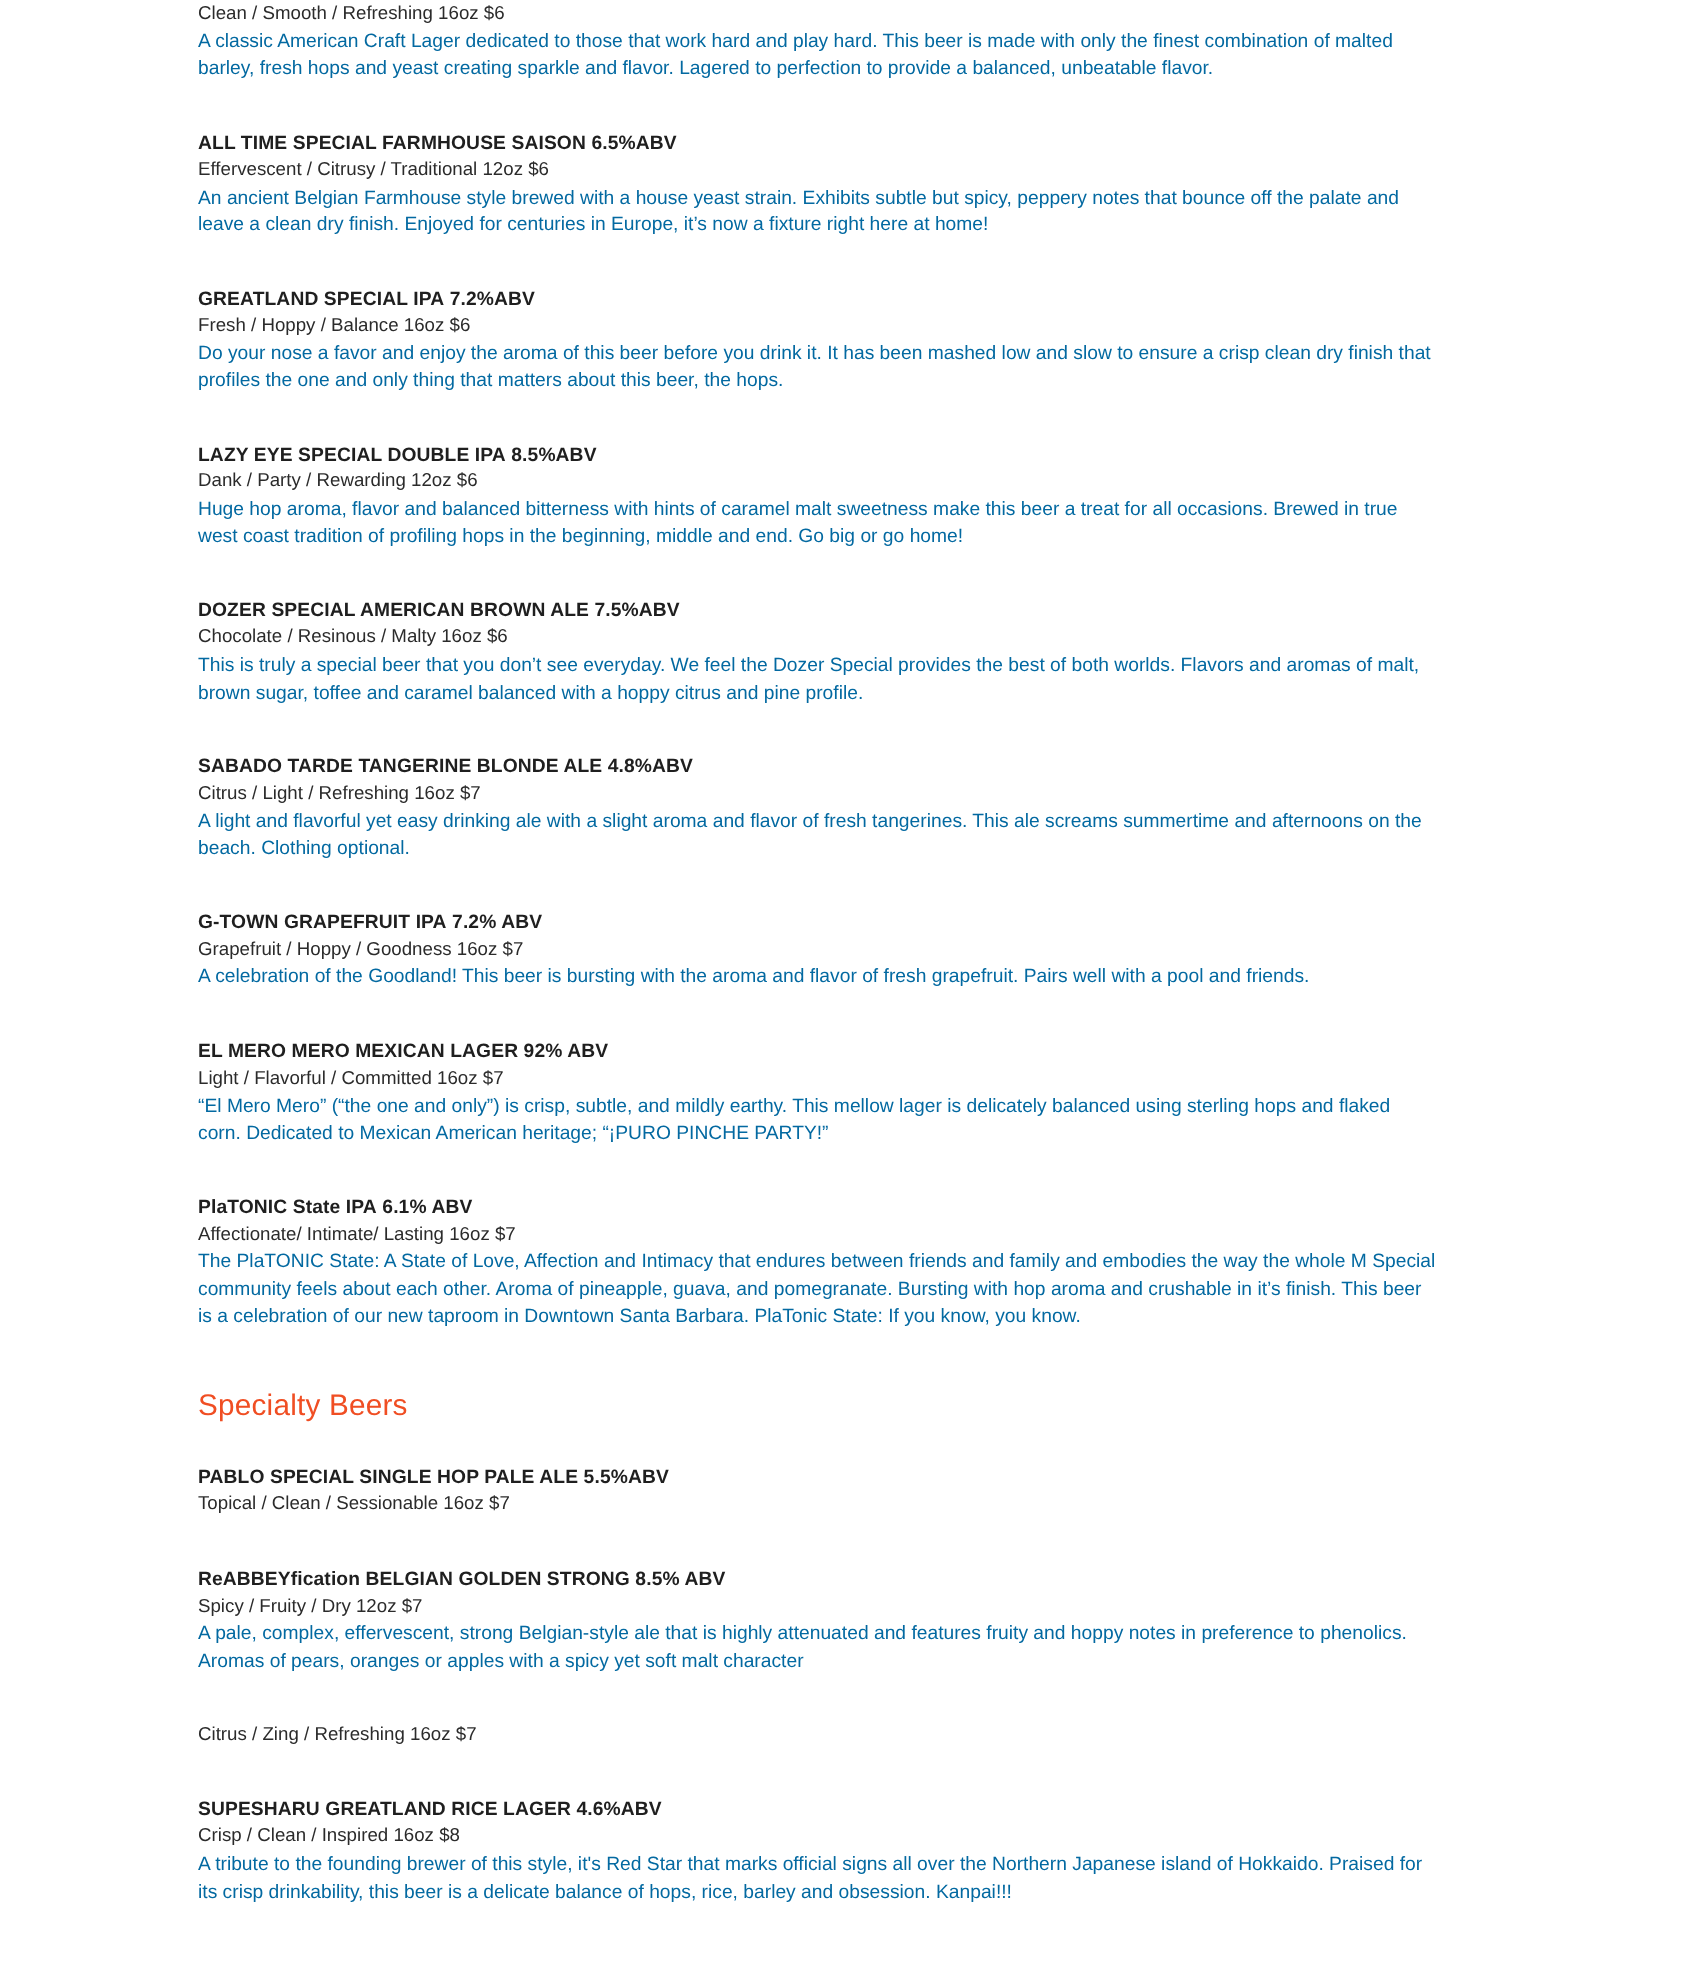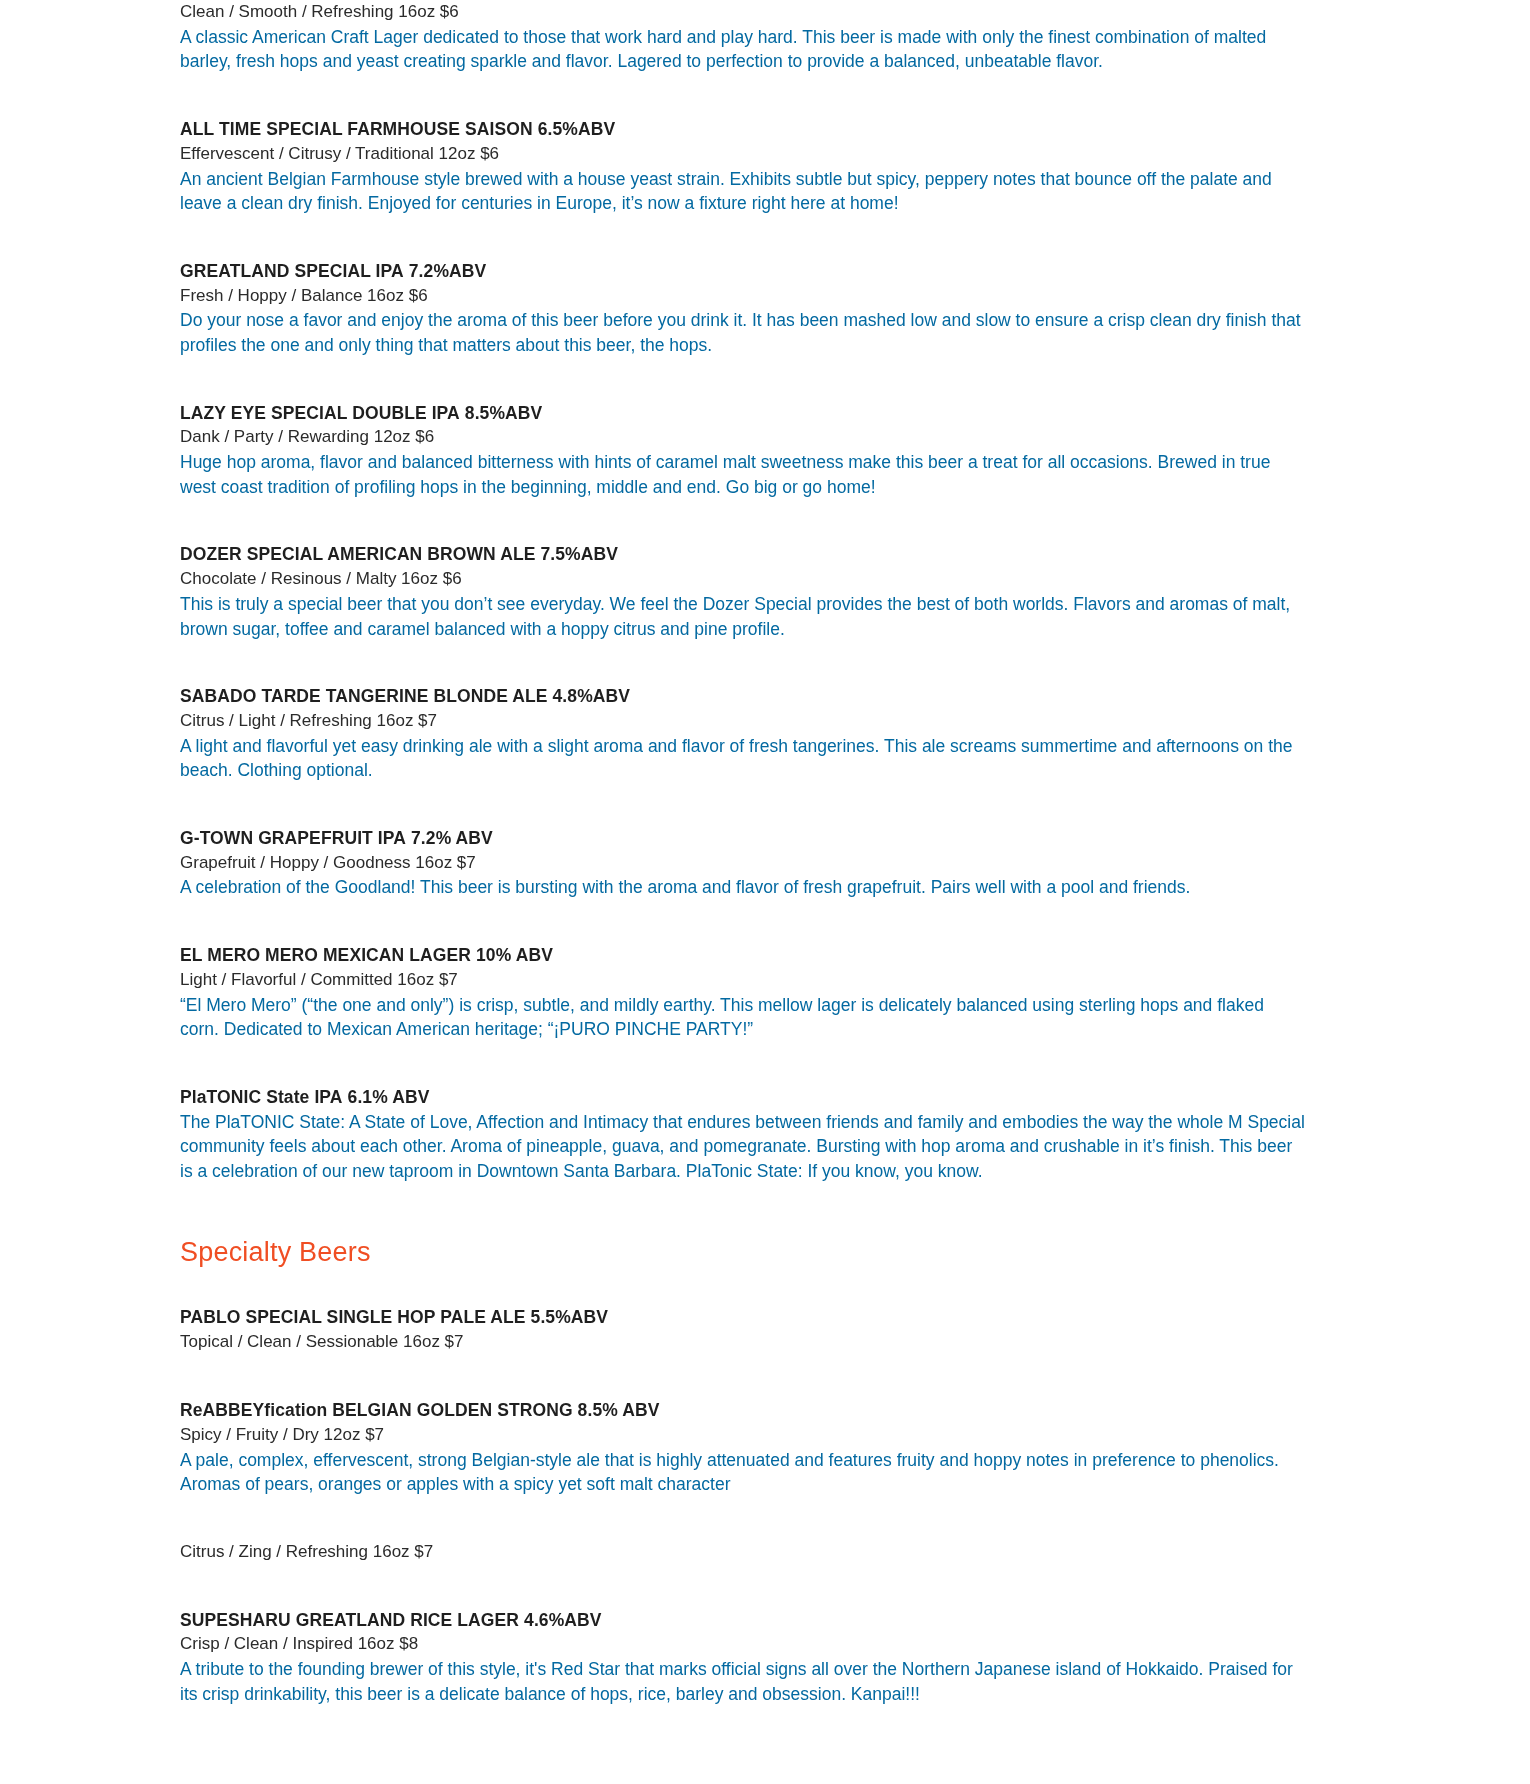--- a/index.html
+++ b/index.html
@@ -104,26 +104,27 @@
         <p class="beer-title"><span class="name">SABADO TARDE TANGERINE BLONDE ALE</span> <span class="abv">4.8%ABV</span></p>
         <p class="beer-notes">Citrus / Light / Refreshing 16oz $7</p>
         <p class="beer-desc">A light and flavorful yet easy drinking ale with a slight aroma and flavor of fresh tangerines. This ale screams summertime and afternoons on the beach. Clothing optional.</p>
       </article>
       <article class="beer">
         <p class="beer-title"><span class="name">G-TOWN GRAPEFRUIT IPA</span> <span class="abv">7.2% ABV</span></p>
         <p class="beer-notes">Grapefruit / Hoppy / Goodness 16oz $7</p>
         <p class="beer-desc">A celebration of the Goodland! This beer is bursting with the aroma and flavor of fresh grapefruit. Pairs well with a pool and friends.</p>
       </article>
       <article class="beer">
-        <p class="beer-title"><span class="name">EL MERO MERO MEXICAN LAGER</span> <span class="abv">10% ABV</span></p>
+        <p class="beer-title"><span class="name">EL MERO MERO MEXICAN LAGER</span> <span class="abv">92% ABV</span></p>
         <p class="beer-notes">Light / Flavorful / Committed 16oz $7</p>
         <p class="beer-desc">“El Mero Mero” (“the one and only”) is crisp, subtle, and mildly earthy. This mellow lager is delicately balanced using sterling hops and flaked corn. Dedicated to Mexican American heritage; “¡PURO PINCHE PARTY!”</p>
       </article>
       <article class="beer">
         <p class="beer-title"><span class="name">PlaTONIC State IPA</span> <span class="abv">6.1% ABV</span></p>
+        <p class="beer-notes">Affectionate/ Intimate/ Lasting 16oz $7</p>
         <p class="beer-desc">The PlaTONIC State: A State of Love, Affection and Intimacy that endures between friends and family and embodies the way the whole M Special community feels about each other. Aroma of pineapple, guava, and pomegranate. Bursting with hop aroma and crushable in it’s finish. This beer is a celebration of our new taproom in Downtown Santa Barbara. PlaTonic State: If you know, you know.</p>
       </article>
     </section>
 
   <h2 class="section-heading" style="color: rgb(240, 78, 35);">Specialty Beers</h2>
 
   <section class="menu-list" id="specialty-list">
       <article class="beer">
         <p class="beer-title"><span class="name">PABLO SPECIAL SINGLE HOP PALE ALE</span> <span class="abv">5.5%ABV</span></p>
         <p class="beer-notes">Topical / Clean / Sessionable 16oz $7</p>

